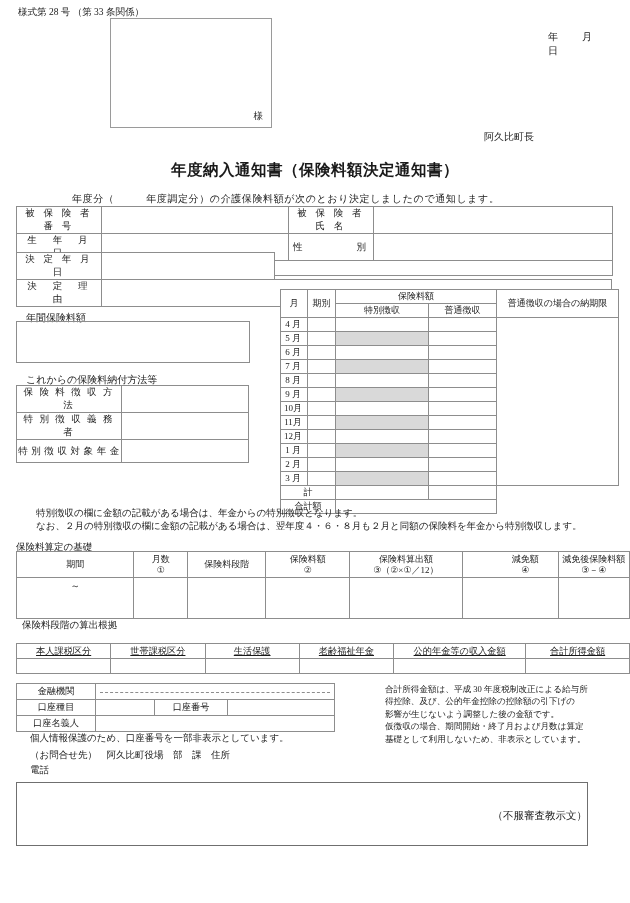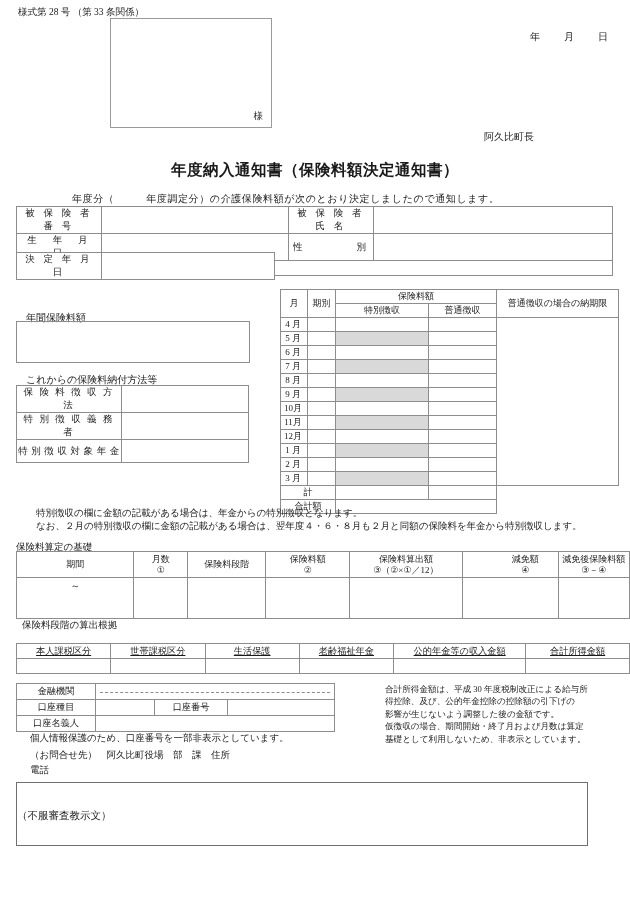--- a/index.html
+++ b/index.html
@@ -19,21 +19,21 @@
   .t{font-size:9.5px;line-height:1.25;white-space:nowrap;}
 
   
   .sp{letter-spacing:3.2px;}
   .sp2{letter-spacing:2px;}
 
   
   #form-no{left:18px;top:7px;}
   #addr-box{left:110px;top:18px;width:160px;height:108px;border:1px solid #9a9a9a;background:#fff;}
   #sama{right:8px;bottom:4px;font-size:9.5px;}
-  #date-line{left:530px;top:30px;letter-spacing:7px;font-size:10px;}
+  #date-line{left:548px;top:30px;letter-spacing:7px;font-size:10px;}
   #issuer{left:484px;top:130px;font-size:10px;}
 
   
   #doc-title{
     left:0;top:160px;width:630px;text-align:center;
     font-size:15.5px;font-weight:700;letter-spacing:0.5px;
   }
   #lead{left:72px;top:192px;font-size:10px;letter-spacing:0.6px;}
 
   
@@ -102,21 +102,21 @@
 
   #note-privacy{left:30px;top:733px;font-size:9.5px;}
   #note-contact{left:30px;top:750px;font-size:9.5px;}
   #note-tel{left:30px;top:765px;font-size:9.5px;}
 
   
   #explain{left:385px;top:683px;width:238px;font-size:8.6px;line-height:1.45;white-space:normal;}
 
   
   #box-bottom{left:16px;top:782px;width:570px;height:62px;border:1px solid #6f6f6f;}
-  #box-bottom-text{position:absolute;left:0;right:0;top:26px;text-align:left;font-size:10.5px;}
+  #box-bottom-text{position:absolute;left:0;right:0;top:26px;text-align:right;font-size:10.5px;}
 </style>
 </head>
 <body>
 
 <div class="page">
 
   <div class="abs t" id="form-no">様式第 28 号 （第 33 条関係）</div>
 
   <div class="abs" id="addr-box">
     <div class="abs" id="sama">様</div>
@@ -148,20 +148,24 @@
     </tr>
   </tbody>
     </table>
 
   <table class="abs grid" id="tbl-decision">
     <tbody>
         <tr>
       <td class="lbl sp" style="width:84px">決 定 年 月 日</td>
       <td style="width:172px"></td>
       <td class="none" style="width:336px"></td>
+    </tr>
+    <tr>
+      <td class="lbl sp">決　定　理　由</td>
+      <td colspan="2"></td>
     </tr>
   </tbody>
     </table>
 
   <div class="abs" id="lbl-annual">年間保険料額</div>
   <div class="abs" id="box-annual"></div>
 
   <div class="abs" id="lbl-method">これからの保険料納付方法等</div>
   <table class="abs grid" id="tbl-method">
     <tbody>

